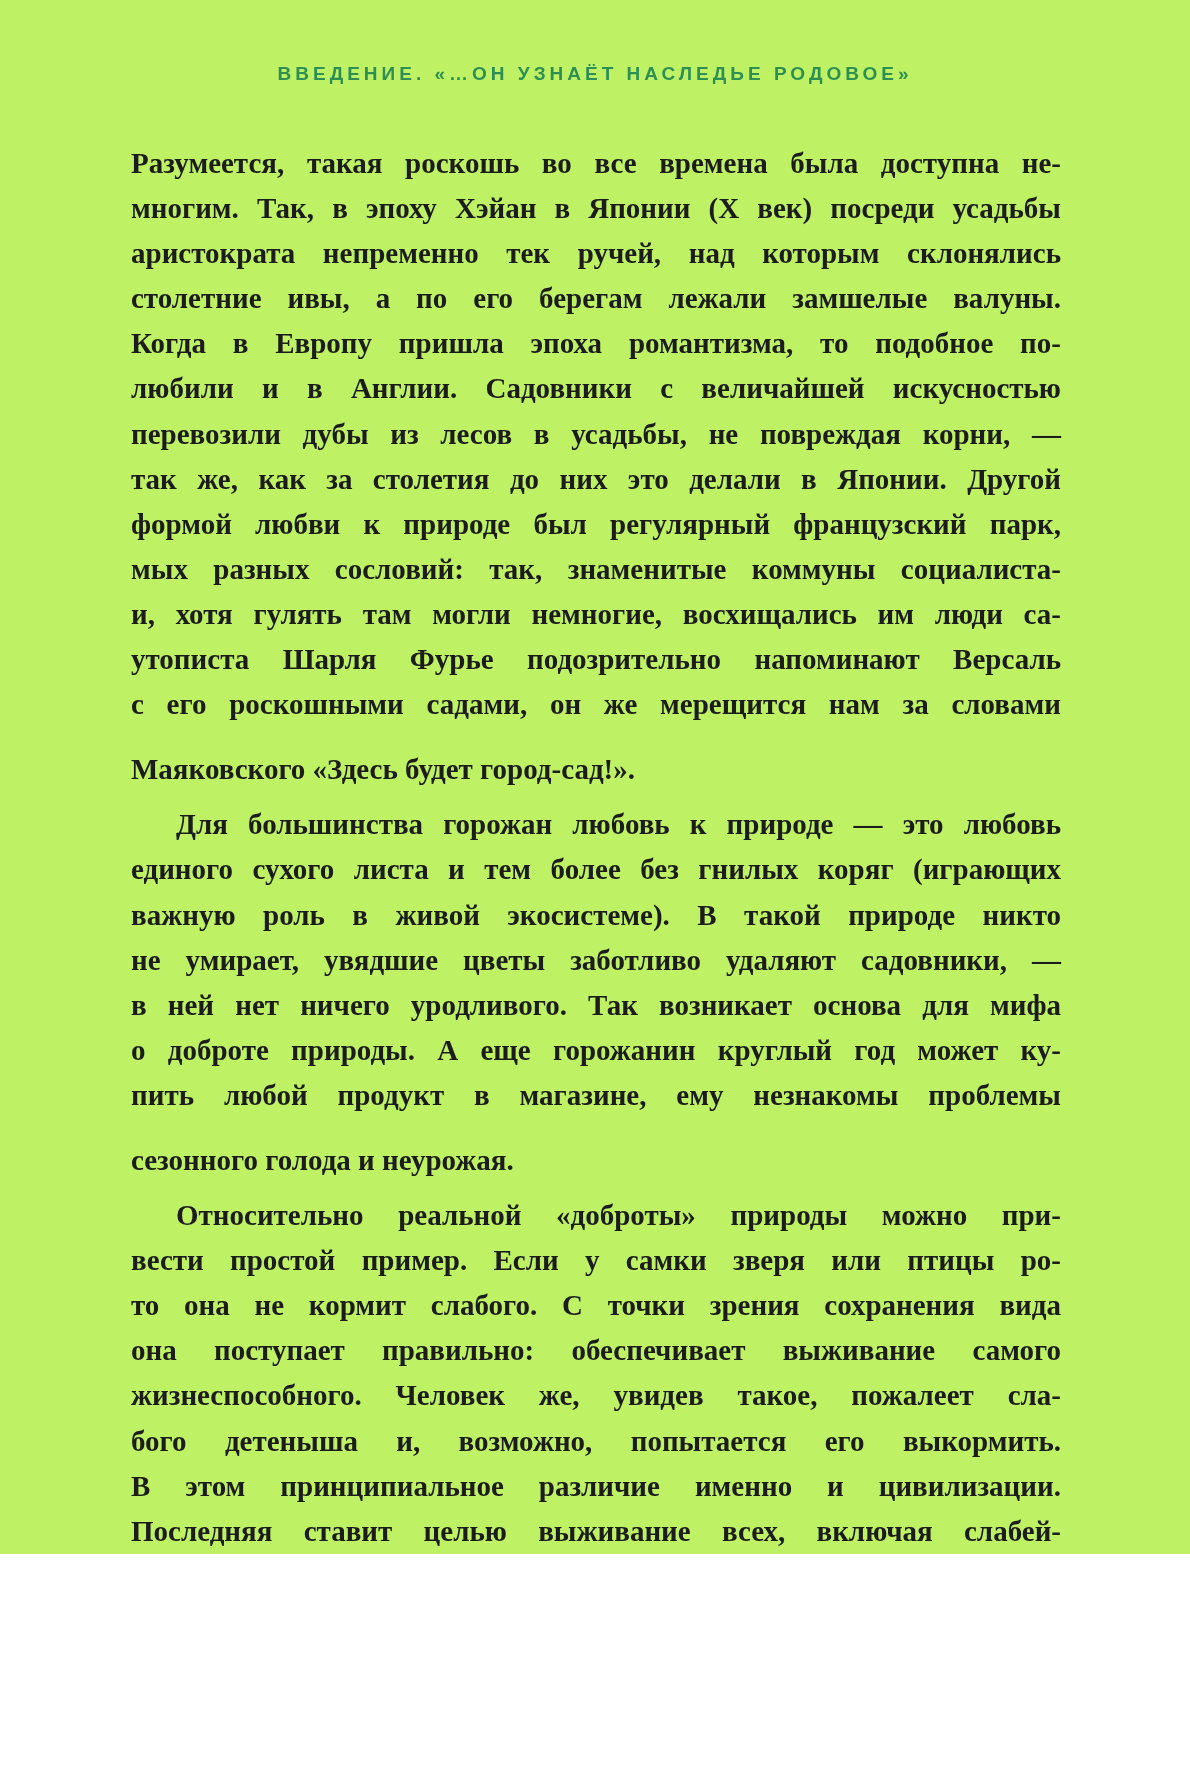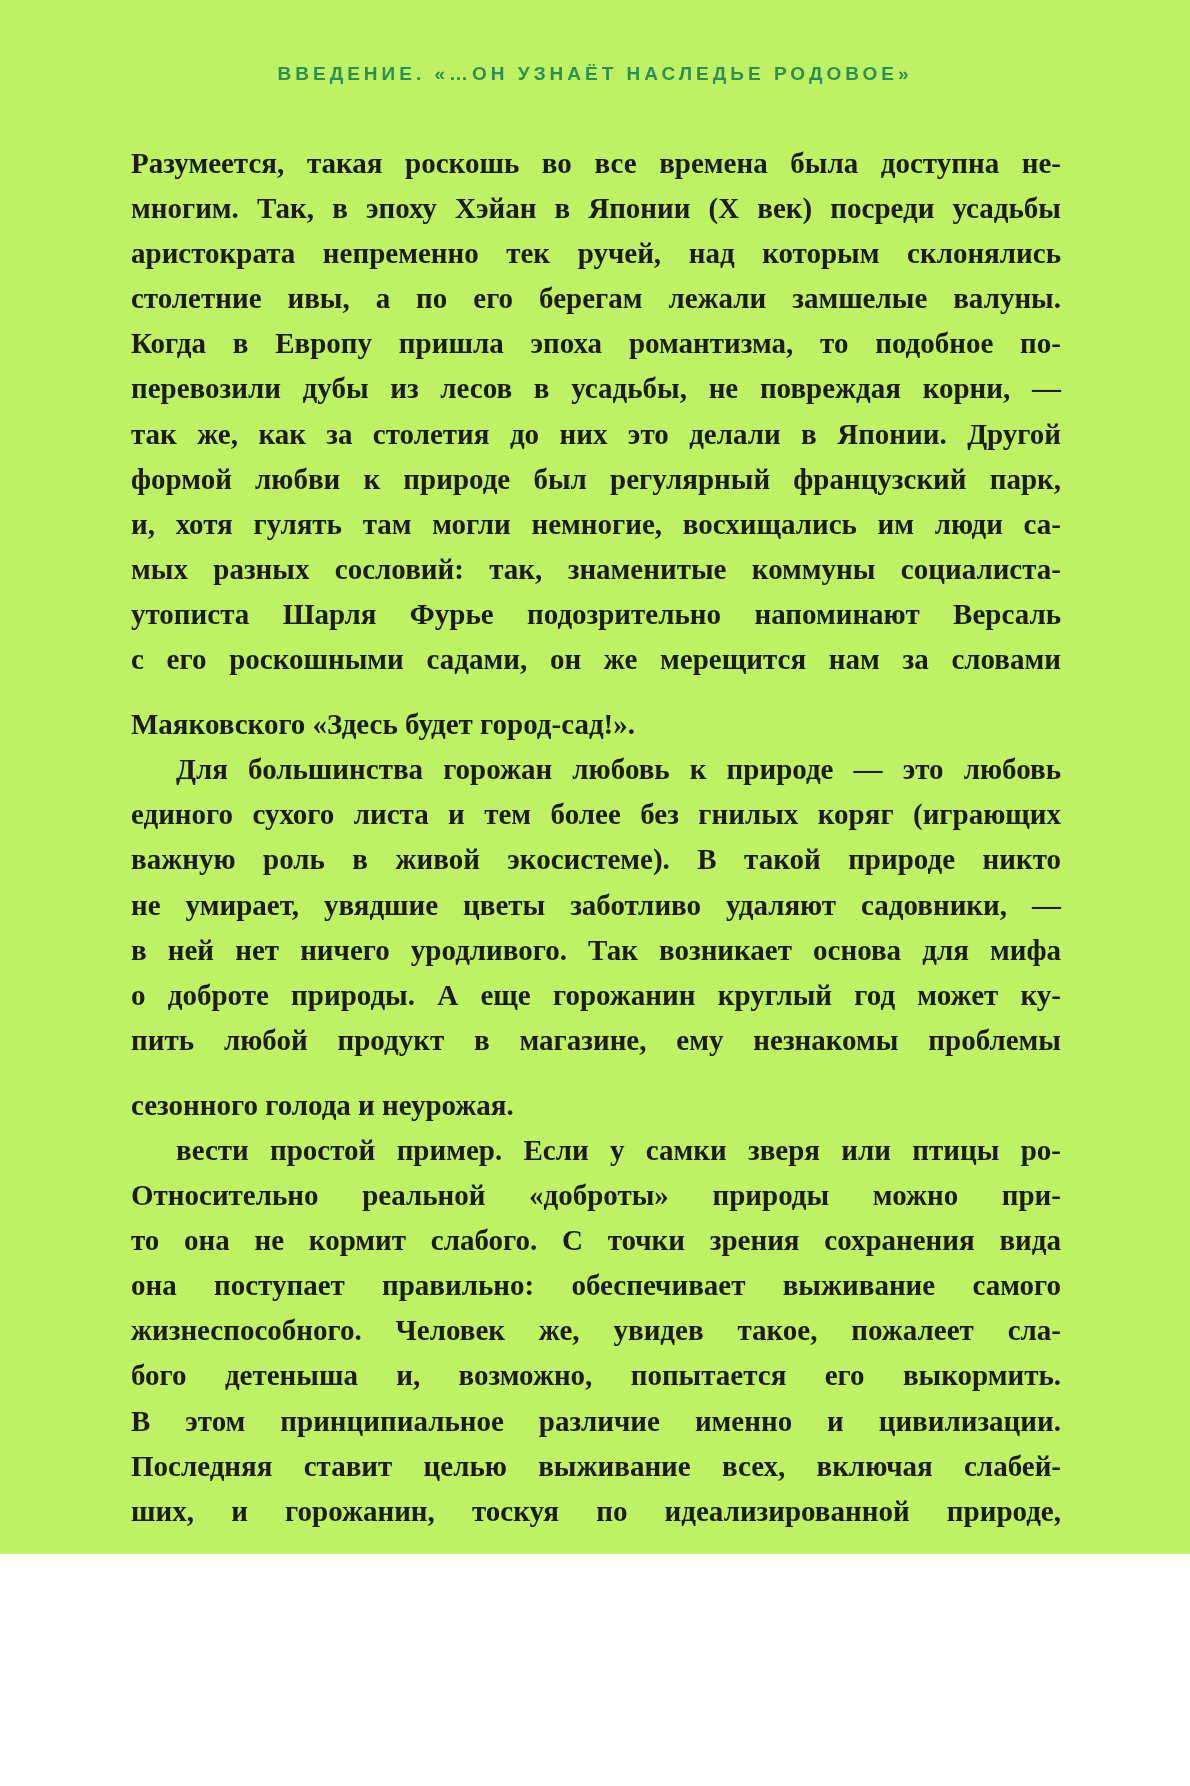--- a/index.html
+++ b/index.html
@@ -41,20 +41,21 @@
     font-weight: bold;
   }
   .line {
     font-size: 29px;
     line-height: 45.1px;
     text-align: justify;
     text-align-last: justify;
   }
   .paragraph.indent .line:first-child {
     text-indent: 45px;
+    margin-top: 10px;
   }
   .paragraph:not(.justify-last) .line:last-child {
     text-align-last: left;
     margin-top: 20px;
   }
   .page-number {
     position: absolute;
     top: 1672px;
     left: 0;
     right: 0;
@@ -70,42 +71,43 @@
 <div class="page">
   <div class="running-head">ВВЕДЕНИЕ. «…ОН УЗНАЁТ НАСЛЕДЬЕ РОДОВОЕ»</div>
 
   <div class="body-text" id="body-text">
       <div class="paragraph">
         <div class="line">Разумеется, такая роскошь во все времена была доступна не-</div>
         <div class="line">многим. Так, в эпоху Хэйан в Японии (X век) посреди усадьбы</div>
         <div class="line">аристократа непременно тек ручей, над которым склонялись</div>
         <div class="line">столетние ивы, а по его берегам лежали замшелые валуны.</div>
         <div class="line">Когда в Европу пришла эпоха романтизма, то подобное по-</div>
+        <div class="line">любили и в Англии. Садовники с величайшей искусностью</div>
         <div class="line">перевозили дубы из лесов в усадьбы, не повреждая корни, —</div>
         <div class="line">так же, как за столетия до них это делали в Японии. Другой</div>
         <div class="line">формой любви к природе был регулярный французский парк,</div>
+        <div class="line">мых разных сословий: так, знаменитые коммуны социалиста-</div>
         <div class="line">и, хотя гулять там могли немногие, восхищались им люди са-</div>
-        <div class="line">мых разных сословий: так, знаменитые коммуны социалиста-</div>
         <div class="line">утописта Шарля Фурье подозрительно напоминают Версаль</div>
         <div class="line">с его роскошными садами, он же мерещится нам за словами</div>
         <div class="line">Маяковского «Здесь будет город-сад!».</div>
       </div>
       <div class="paragraph indent">
         <div class="line">Для большинства горожан любовь к природе — это любовь</div>
         <div class="line">единого сухого листа и тем более без гнилых коряг (играющих</div>
         <div class="line">важную роль в живой экосистеме). В такой природе никто</div>
         <div class="line">не умирает, увядшие цветы заботливо удаляют садовники, —</div>
         <div class="line">в ней нет ничего уродливого. Так возникает основа для мифа</div>
         <div class="line">о доброте природы. А еще горожанин круглый год может ку-</div>
         <div class="line">пить любой продукт в магазине, ему незнакомы проблемы</div>
         <div class="line">сезонного голода и неурожая.</div>
       </div>
       <div class="paragraph indent justify-last">
+        <div class="line">Относительно реальной «доброты» природы можно при-</div>
         <div class="line">вести простой пример. Если у самки зверя или птицы ро-</div>
-        <div class="line">Относительно реальной «доброты» природы можно при-</div>
         <div class="line">то она не кормит слабого. С точки зрения сохранения вида</div>
         <div class="line">она поступает правильно: обеспечивает выживание самого</div>
         <div class="line">жизнеспособного. Человек же, увидев такое, пожалеет сла-</div>
         <div class="line">бого детеныша и, возможно, попытается его выкормить.</div>
         <div class="line">В этом принципиальное различие именно и цивилизации.</div>
         <div class="line">Последняя ставит целью выживание всех, включая слабей-</div>
         <div class="line">ших, и горожанин, тоскуя по идеализированной природе,</div>
       </div>
     </div>
 

